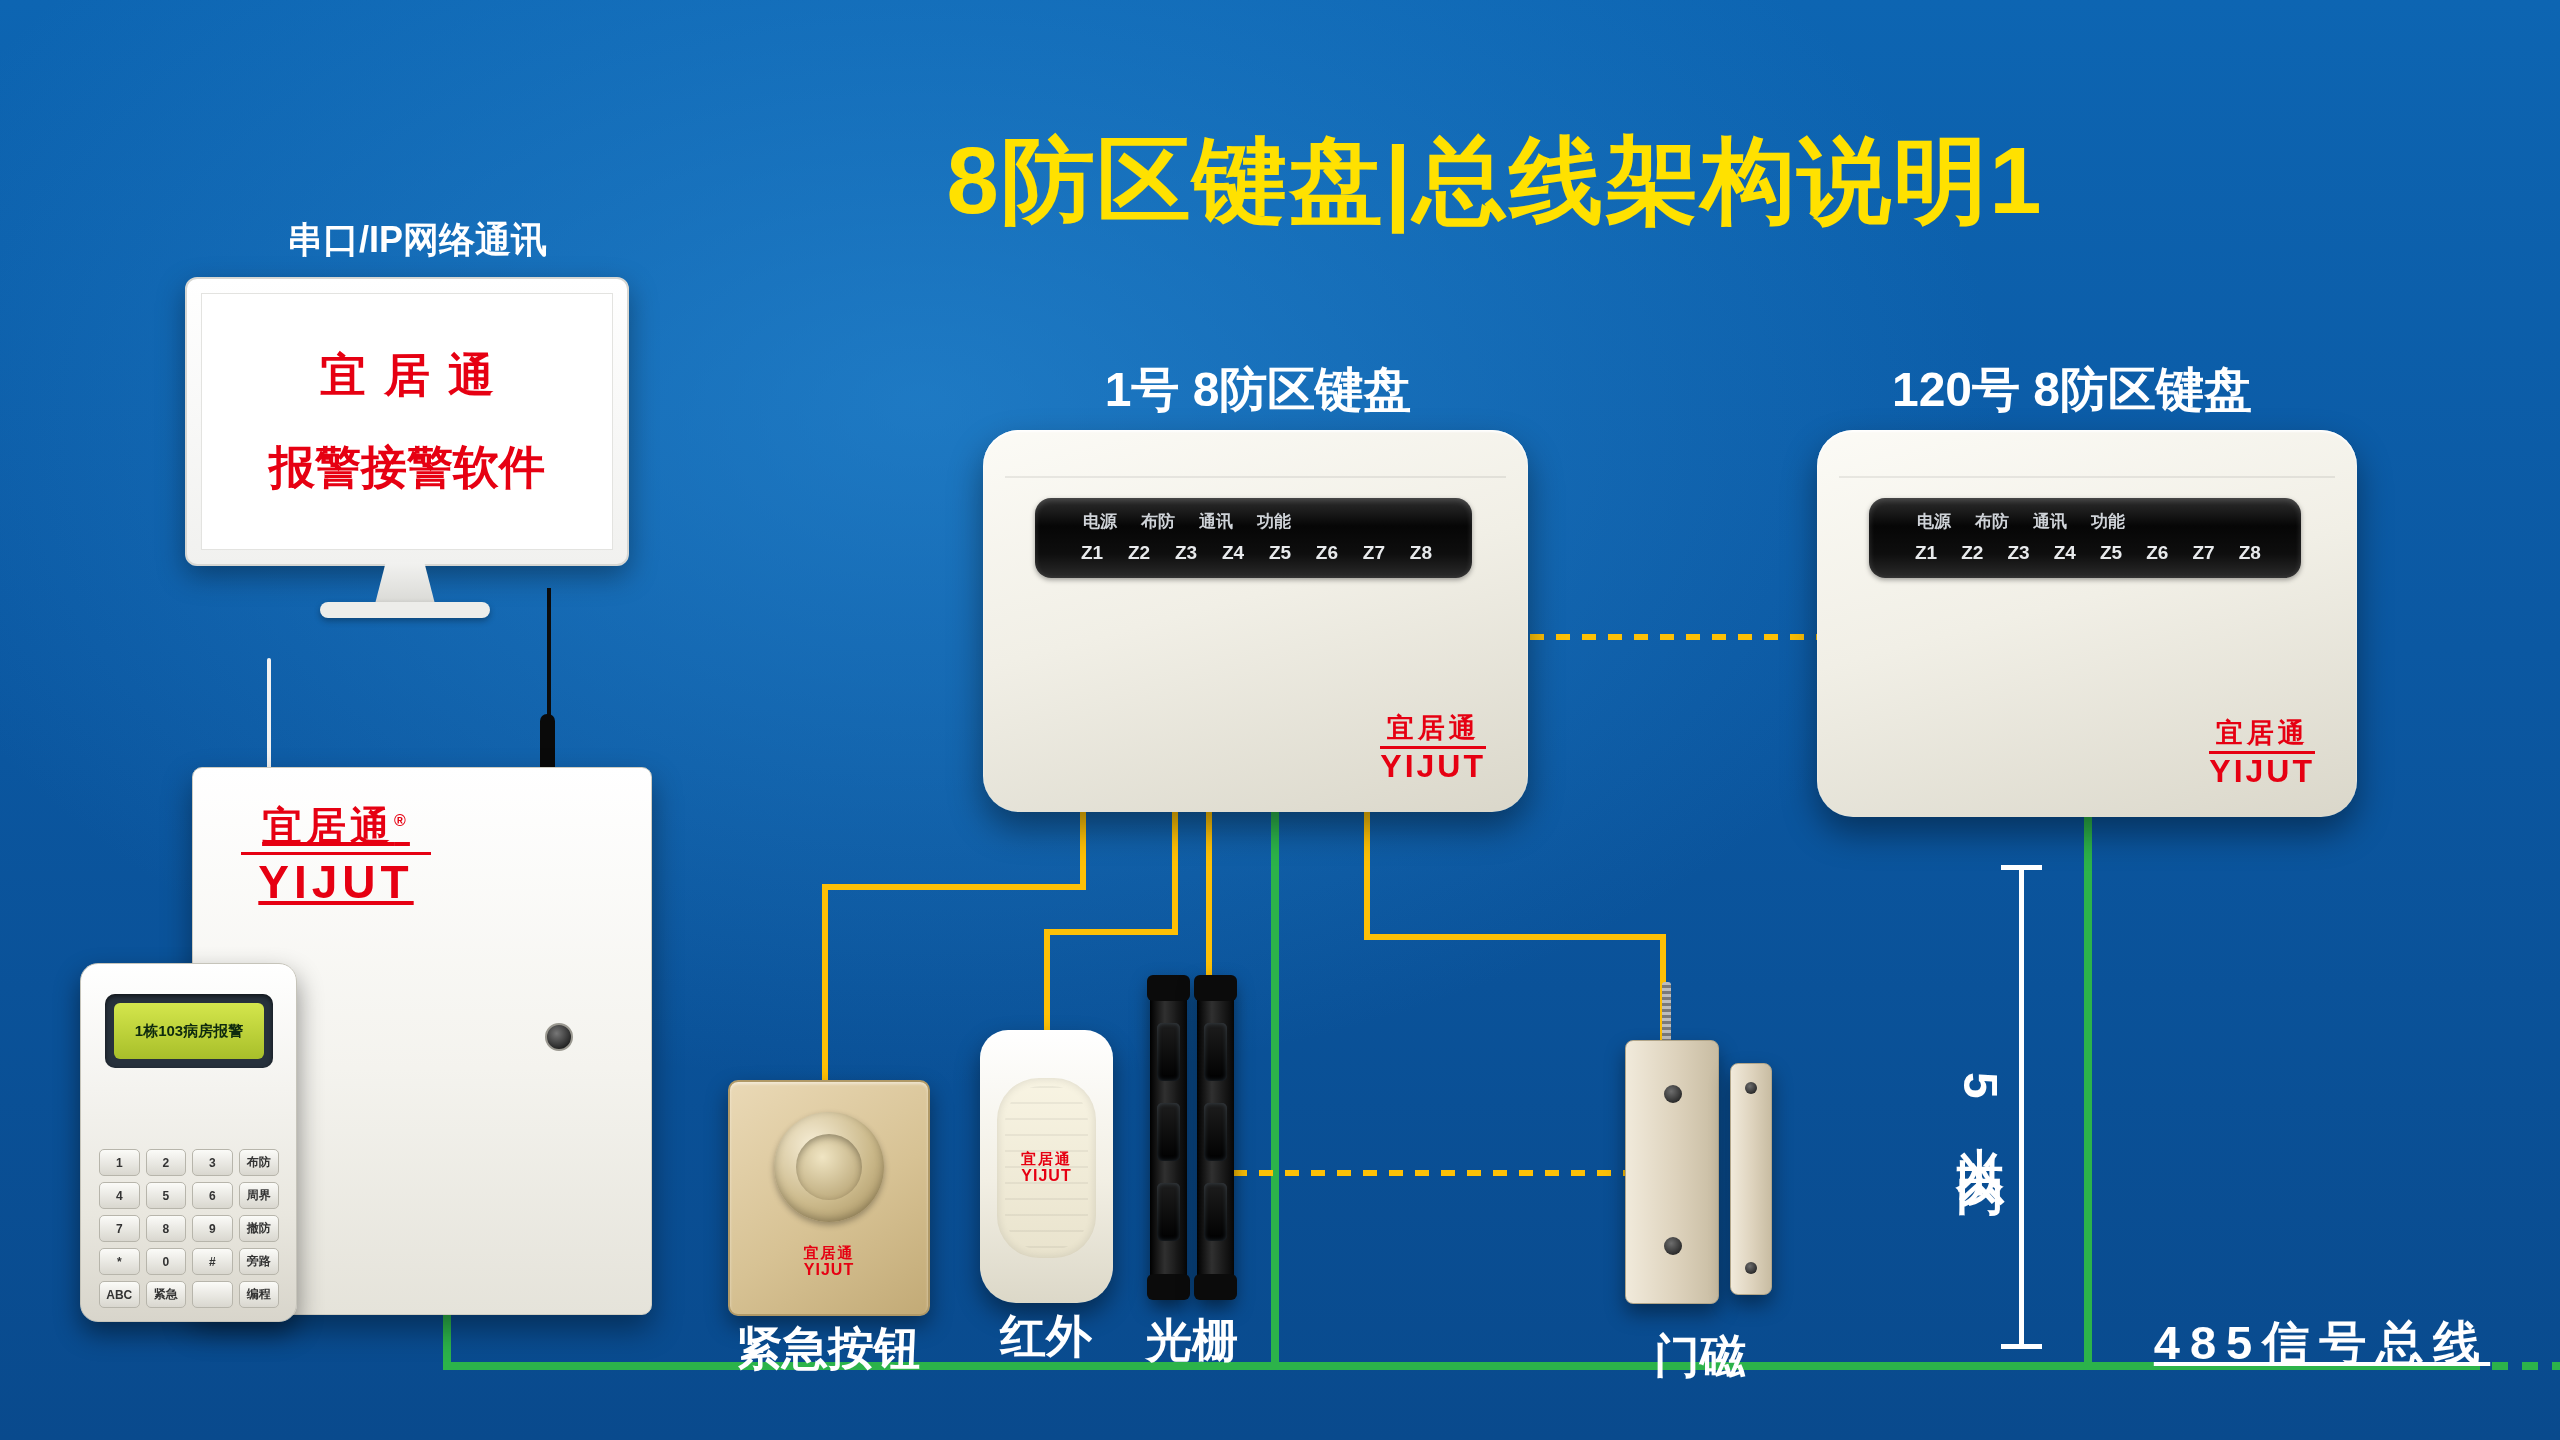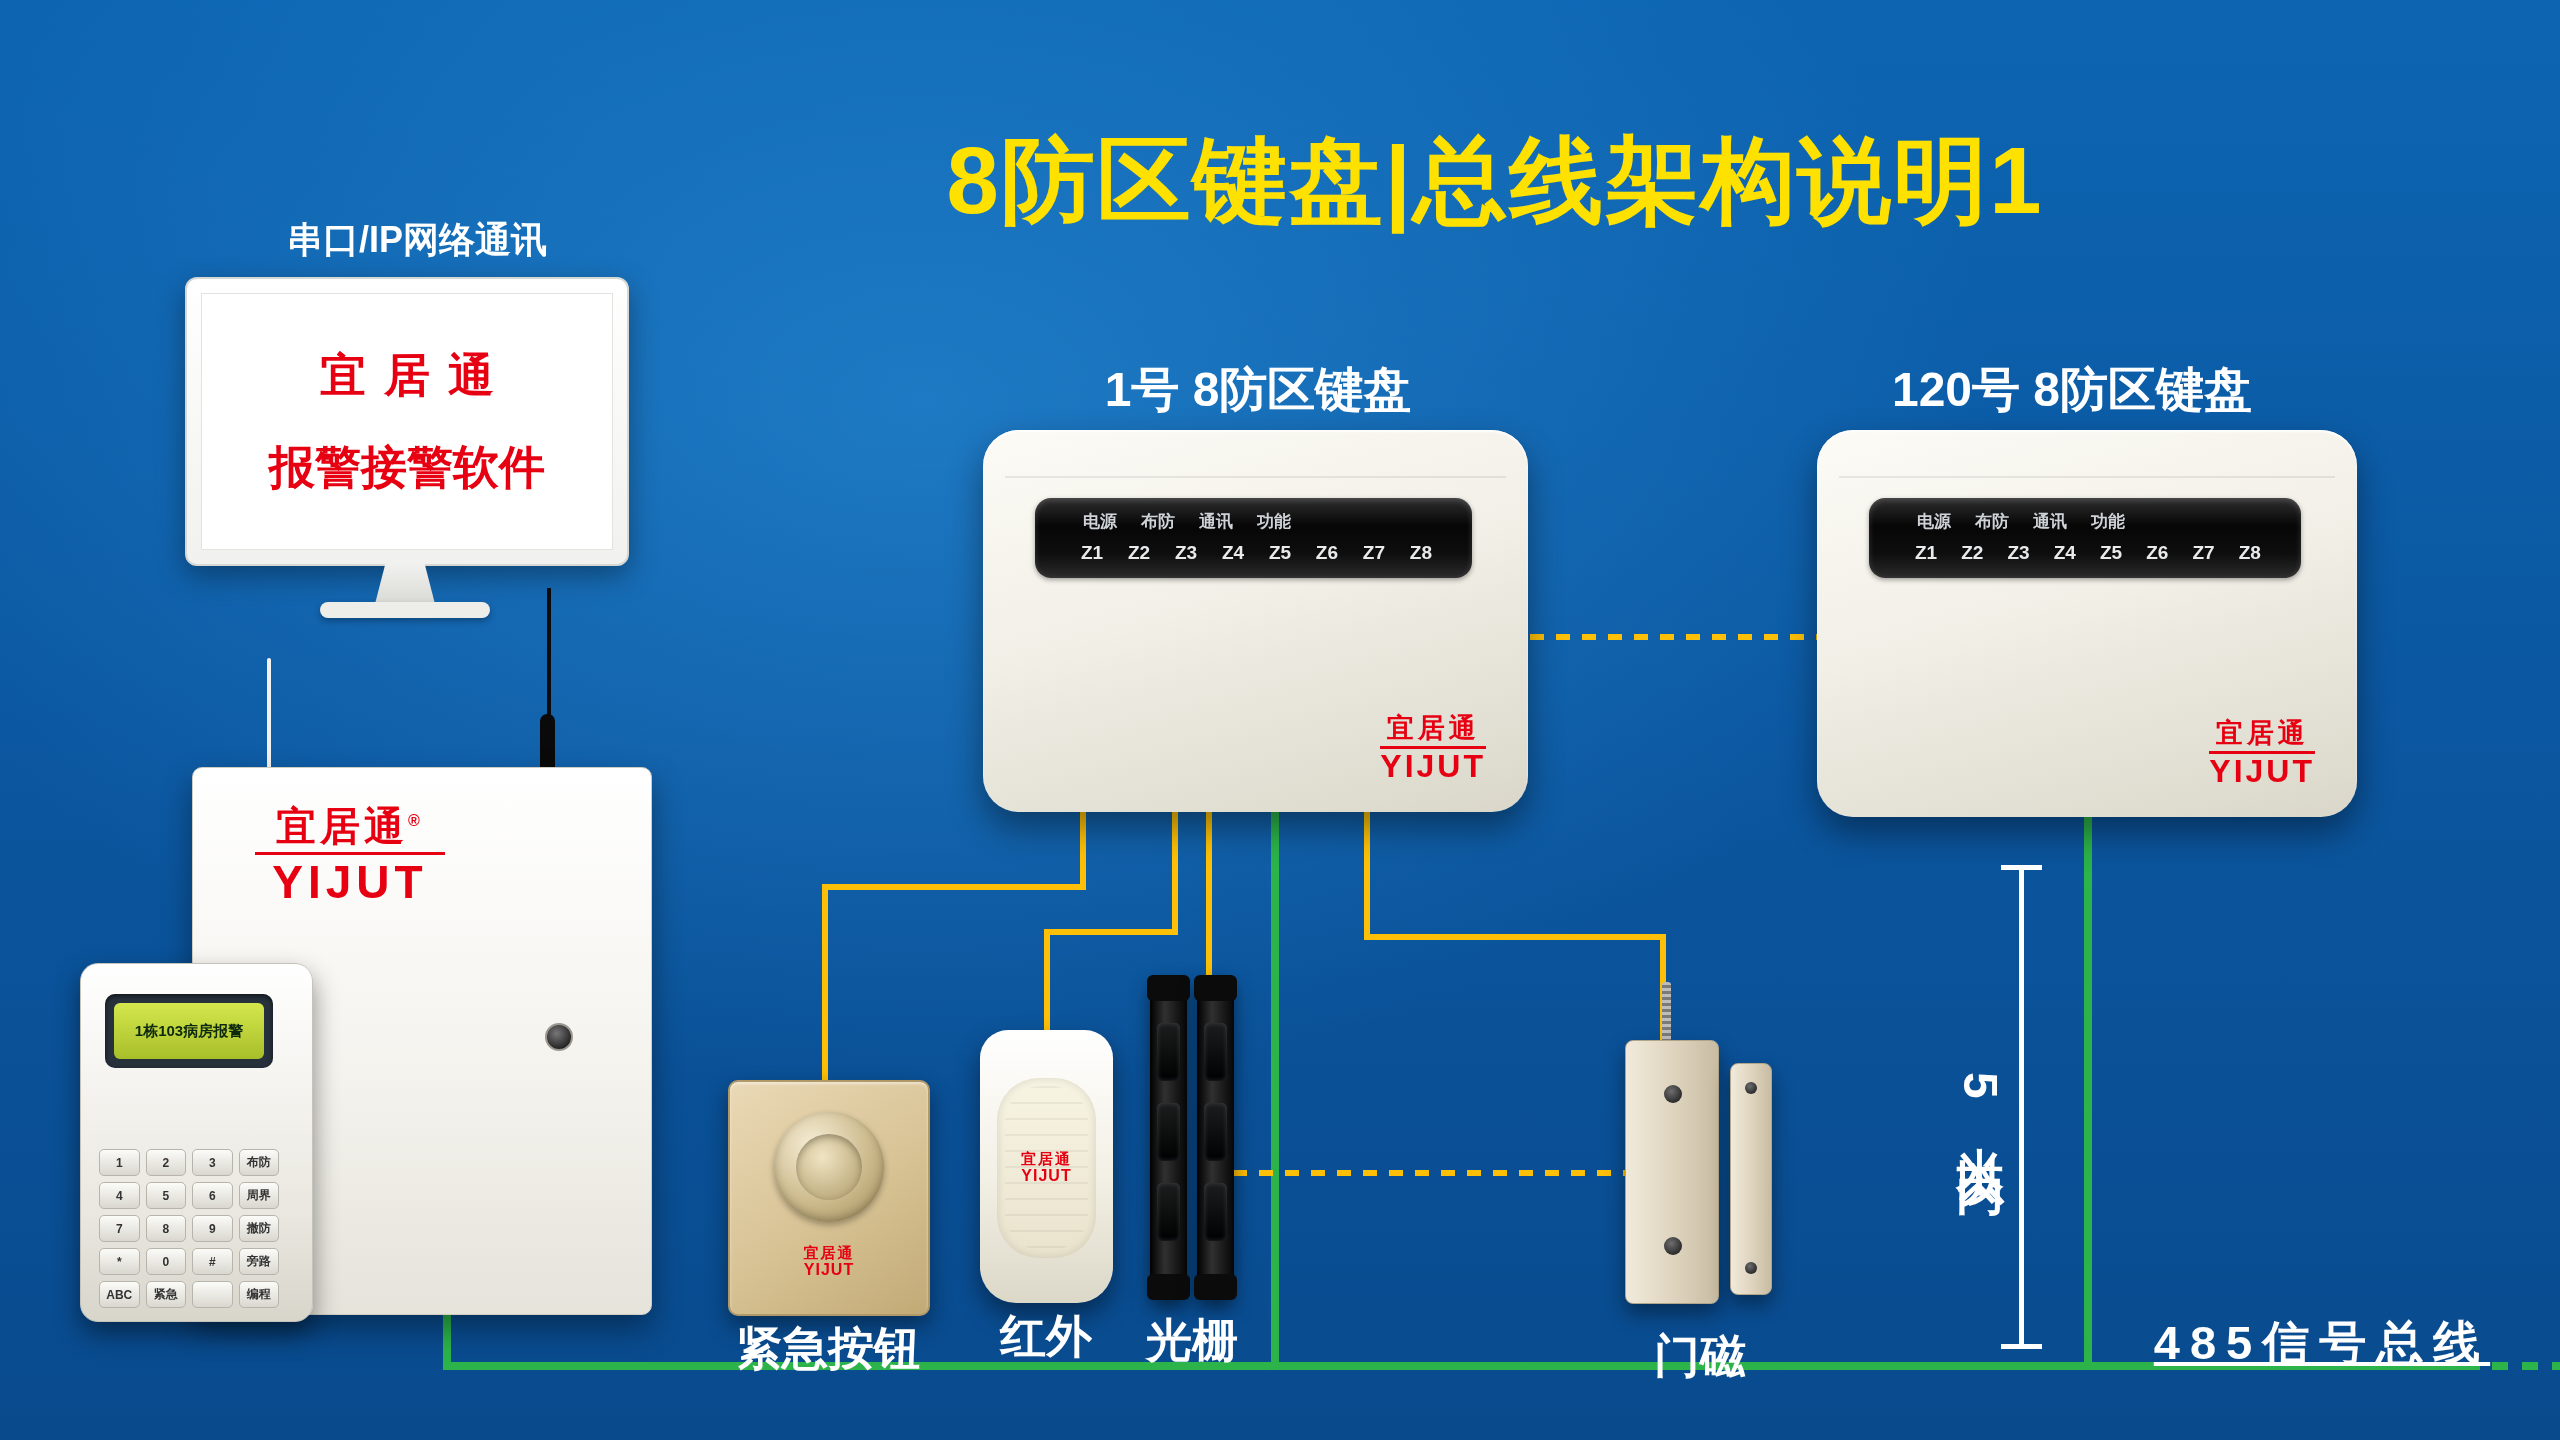--- a/index.html
+++ b/index.html
@@ -126,28 +126,28 @@
   <div class="abs monitor-bezel" style="left:185px;top:277px;width:440px;height:285px;">
     <div class="monitor-screen">
       <div class="screen-line sl1">宜居通</div>
       <div class="screen-line">报警接警软件</div>
     </div>
   </div>
   <div class="abs monitor-neck" style="left:375px;top:562px;width:60px;height:42px;"></div>
   <div class="abs monitor-base" style="left:320px;top:602px;width:170px;height:16px;"></div>
 
   <div class="abs host-box" style="left:192px;top:767px;width:458px;height:546px;">
-    <div class="brand host-brand" style="position:absolute;left:62px;top:36px;width:190px;">
+    <div class="brand host-brand" style="position:absolute;left:48px;top:36px;width:190px;text-decoration:underline;">
       <div class="cn"><span>宜居通</span><sup>®</sup></div>
       <div class="en">YIJUT</div>
     </div>
     <div class="keyhole" style="position:absolute;left:352px;top:255px;width:24px;height:24px;"></div>
   </div>
 
-  <div class="abs small-keypad" style="left:80px;top:963px;width:215px;height:357px;padding-left:16px;">
+  <div class="abs small-keypad" style="left:80px;top:963px;width:215px;height:357px;">
     <div class="lcd-frame" style="left:24px;top:30px;width:168px;height:74px;">
       <div class="lcd">1栋103病房报警</div>
     </div>
     <div class="keys" style="left:18px;top:185px;width:180px;">
       <div class="key">1</div>
       <div class="key">2</div>
       <div class="key">3</div>
       <div class="key">布防</div>
       <div class="key">4</div>
       <div class="key">5</div>

